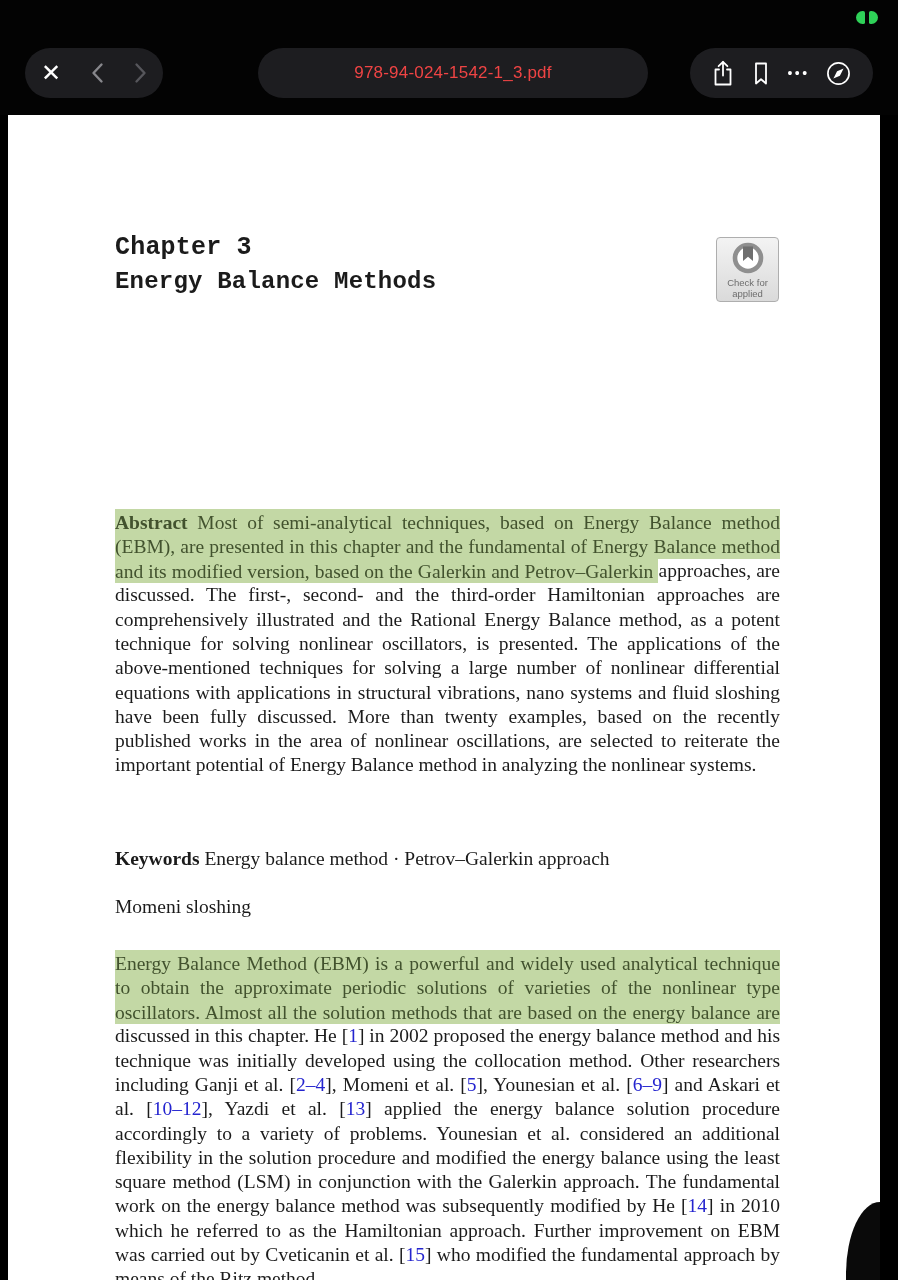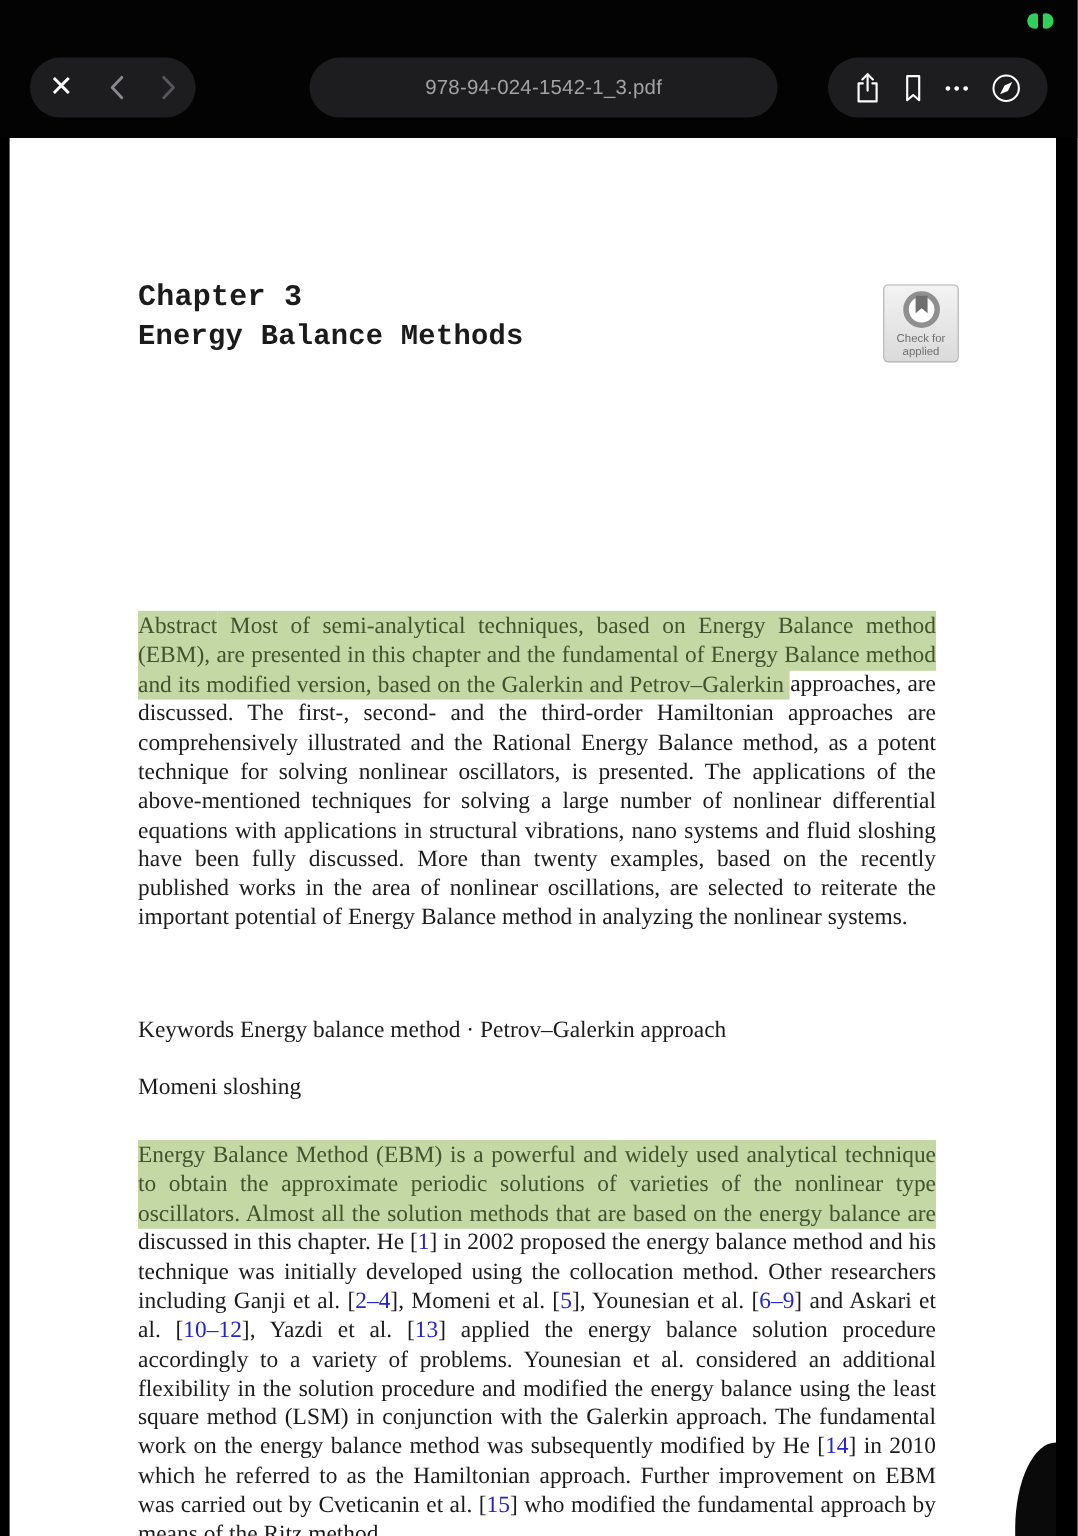--- a/index.html
+++ b/index.html
@@ -17,21 +17,21 @@
     background:#030303;
   }
   .pill{
     position:absolute;top:48px;height:50px;
     background:#1d1d20;border-radius:25px;
     display:flex;align-items:center;
   }
   .pill-left{left:25px;width:138px;justify-content:space-between;padding:0 16px;box-sizing:border-box;}
   .pill-center{left:258px;width:390px;justify-content:center;}
   .pill-right{left:690px;width:183px;justify-content:space-evenly;padding:0 6px;box-sizing:border-box;}
-  .filename{color:#a3a3a3;font-size:17px;letter-spacing:.2px;}
+  .filename{color:#ef4444;font-size:17px;letter-spacing:.2px;}
   .tb-btn{display:flex;align-items:center;justify-content:center;background:none;border:none;padding:0;cursor:pointer;}
   .close-glyph{color:#fff;font-size:24px;font-weight:400;line-height:1;}
   .dots{color:#fff;font-size:14px;letter-spacing:2.5px;line-height:1;}
   .charge{
     position:absolute;top:10px;right:20px;height:14px;display:flex;gap:4px;align-items:center;
   }
   .charge span{display:block;width:9px;height:13px;}
   .charge .c-l{border-radius:7px 2px 2px 7px;}
   .charge .c-r{border-radius:2px 7px 7px 2px;}
 
@@ -53,34 +53,33 @@
   .doc-title{font-size:24px;font-weight:bold;margin-top:6px;letter-spacing:.2px;}
 
   .badge{
     position:absolute;left:708px;top:122px;width:63px;height:65px;
     background:linear-gradient(#f3f3f3,#dadada);
     border:1px solid #aeaeae;border-radius:4px;
     box-sizing:border-box;
     display:flex;flex-direction:column;align-items:center;
     font-family:"Liberation Sans", sans-serif;
     cursor:pointer;
-    margin-left:20px;
   }
   .badge-text{font-size:9.5px;color:#6d6d6d;line-height:1.15;text-align:center;margin-top:1px;}
 
   .para{
     position:absolute;left:107px;width:665px;
     font-size:19.5px;line-height:24.3px;
     text-align:justify;
   }
   .abstract{top:376px;}
   .keywords{top:712px;text-align:left;}
   .intro{top:817px;}
 
-  .b{font-weight:normal;}
+  .b{font-weight:bold;}
   .hl{
     background:#c3d8a5;
     color:#42522e;
     padding:2.5px 0 2px 0;
     box-decoration-break:clone;
     -webkit-box-decoration-break:clone;
   }
   .cite{color:#2424cf;}
 </style>
 </head>

